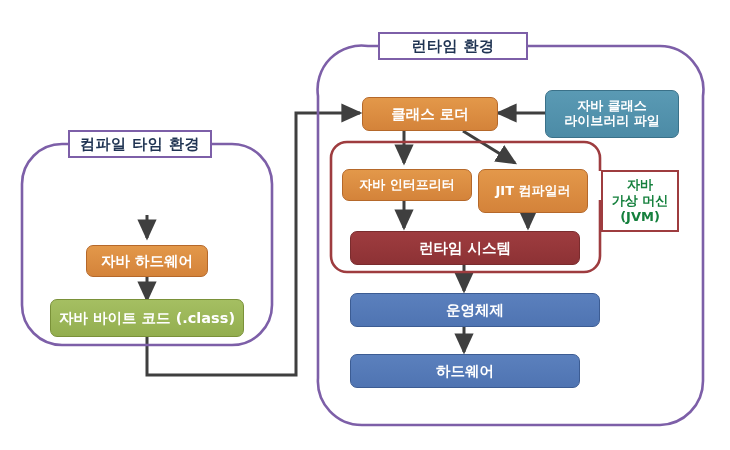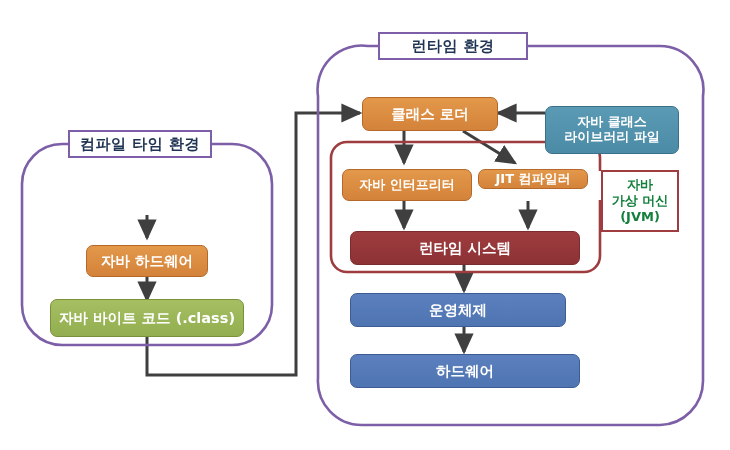--- a/index.html
+++ b/index.html
@@ -52,21 +52,20 @@
   }
   .node.orange-sm {
     background: linear-gradient(180deg, #e3984a 0%, #d4833a 100%);
     border-color: #b5682a;
     font-size: 13px;
   }
   .node.teal {
     background: linear-gradient(180deg, #5a9ab4 0%, #4c8ba6 100%);
     border-color: #3a7189;
     font-size: 13px;
-    margin-top: 16px;
   }
   .node.darkred {
     background: linear-gradient(180deg, #9e3c3f 0%, #8d3235 100%);
     border-color: #7a2c2e;
     font-size: 14.5px;
   }
   .node.blue {
     background: linear-gradient(180deg, #5b80bd 0%, #4f74b2 100%);
     border-color: #3c5c93;
     font-size: 14.5px;
@@ -176,29 +175,29 @@
 
   <div class="node teal" style="left:545px; top:90px; width:134px; height:48px; white-space:pre-line;">
     <span>자바 클래스
 라이브러리 파일</span>
   </div>
 
   <div class="node orange-sm" style="left:342px; top:169px; width:130px; height:32px;">
     <span>자바 인터프리터</span>
   </div>
 
-  <div class="node orange-sm" style="left:478px; top:169px; width:110px; height:20px;">
+  <div class="node orange-sm" style="left:478px; top:169px; width:110px; height:44px;">
     <span>JIT 컴파일러</span>
   </div>
 
   <div class="node darkred" style="left:350px; top:231px; width:230px; height:34px;">
     <span>런타임 시스템</span>
   </div>
 
-  <div class="node blue" style="left:350px; top:293px; width:216px; height:34px;">
+  <div class="node blue" style="left:350px; top:293px; width:250px; height:34px;">
     <span>운영체제</span>
   </div>
 
   <div class="node blue" style="left:350px; top:354px; width:230px; height:34px;">
     <span>하드웨어</span>
   </div>
 
 </div>
 
 </body></html>

